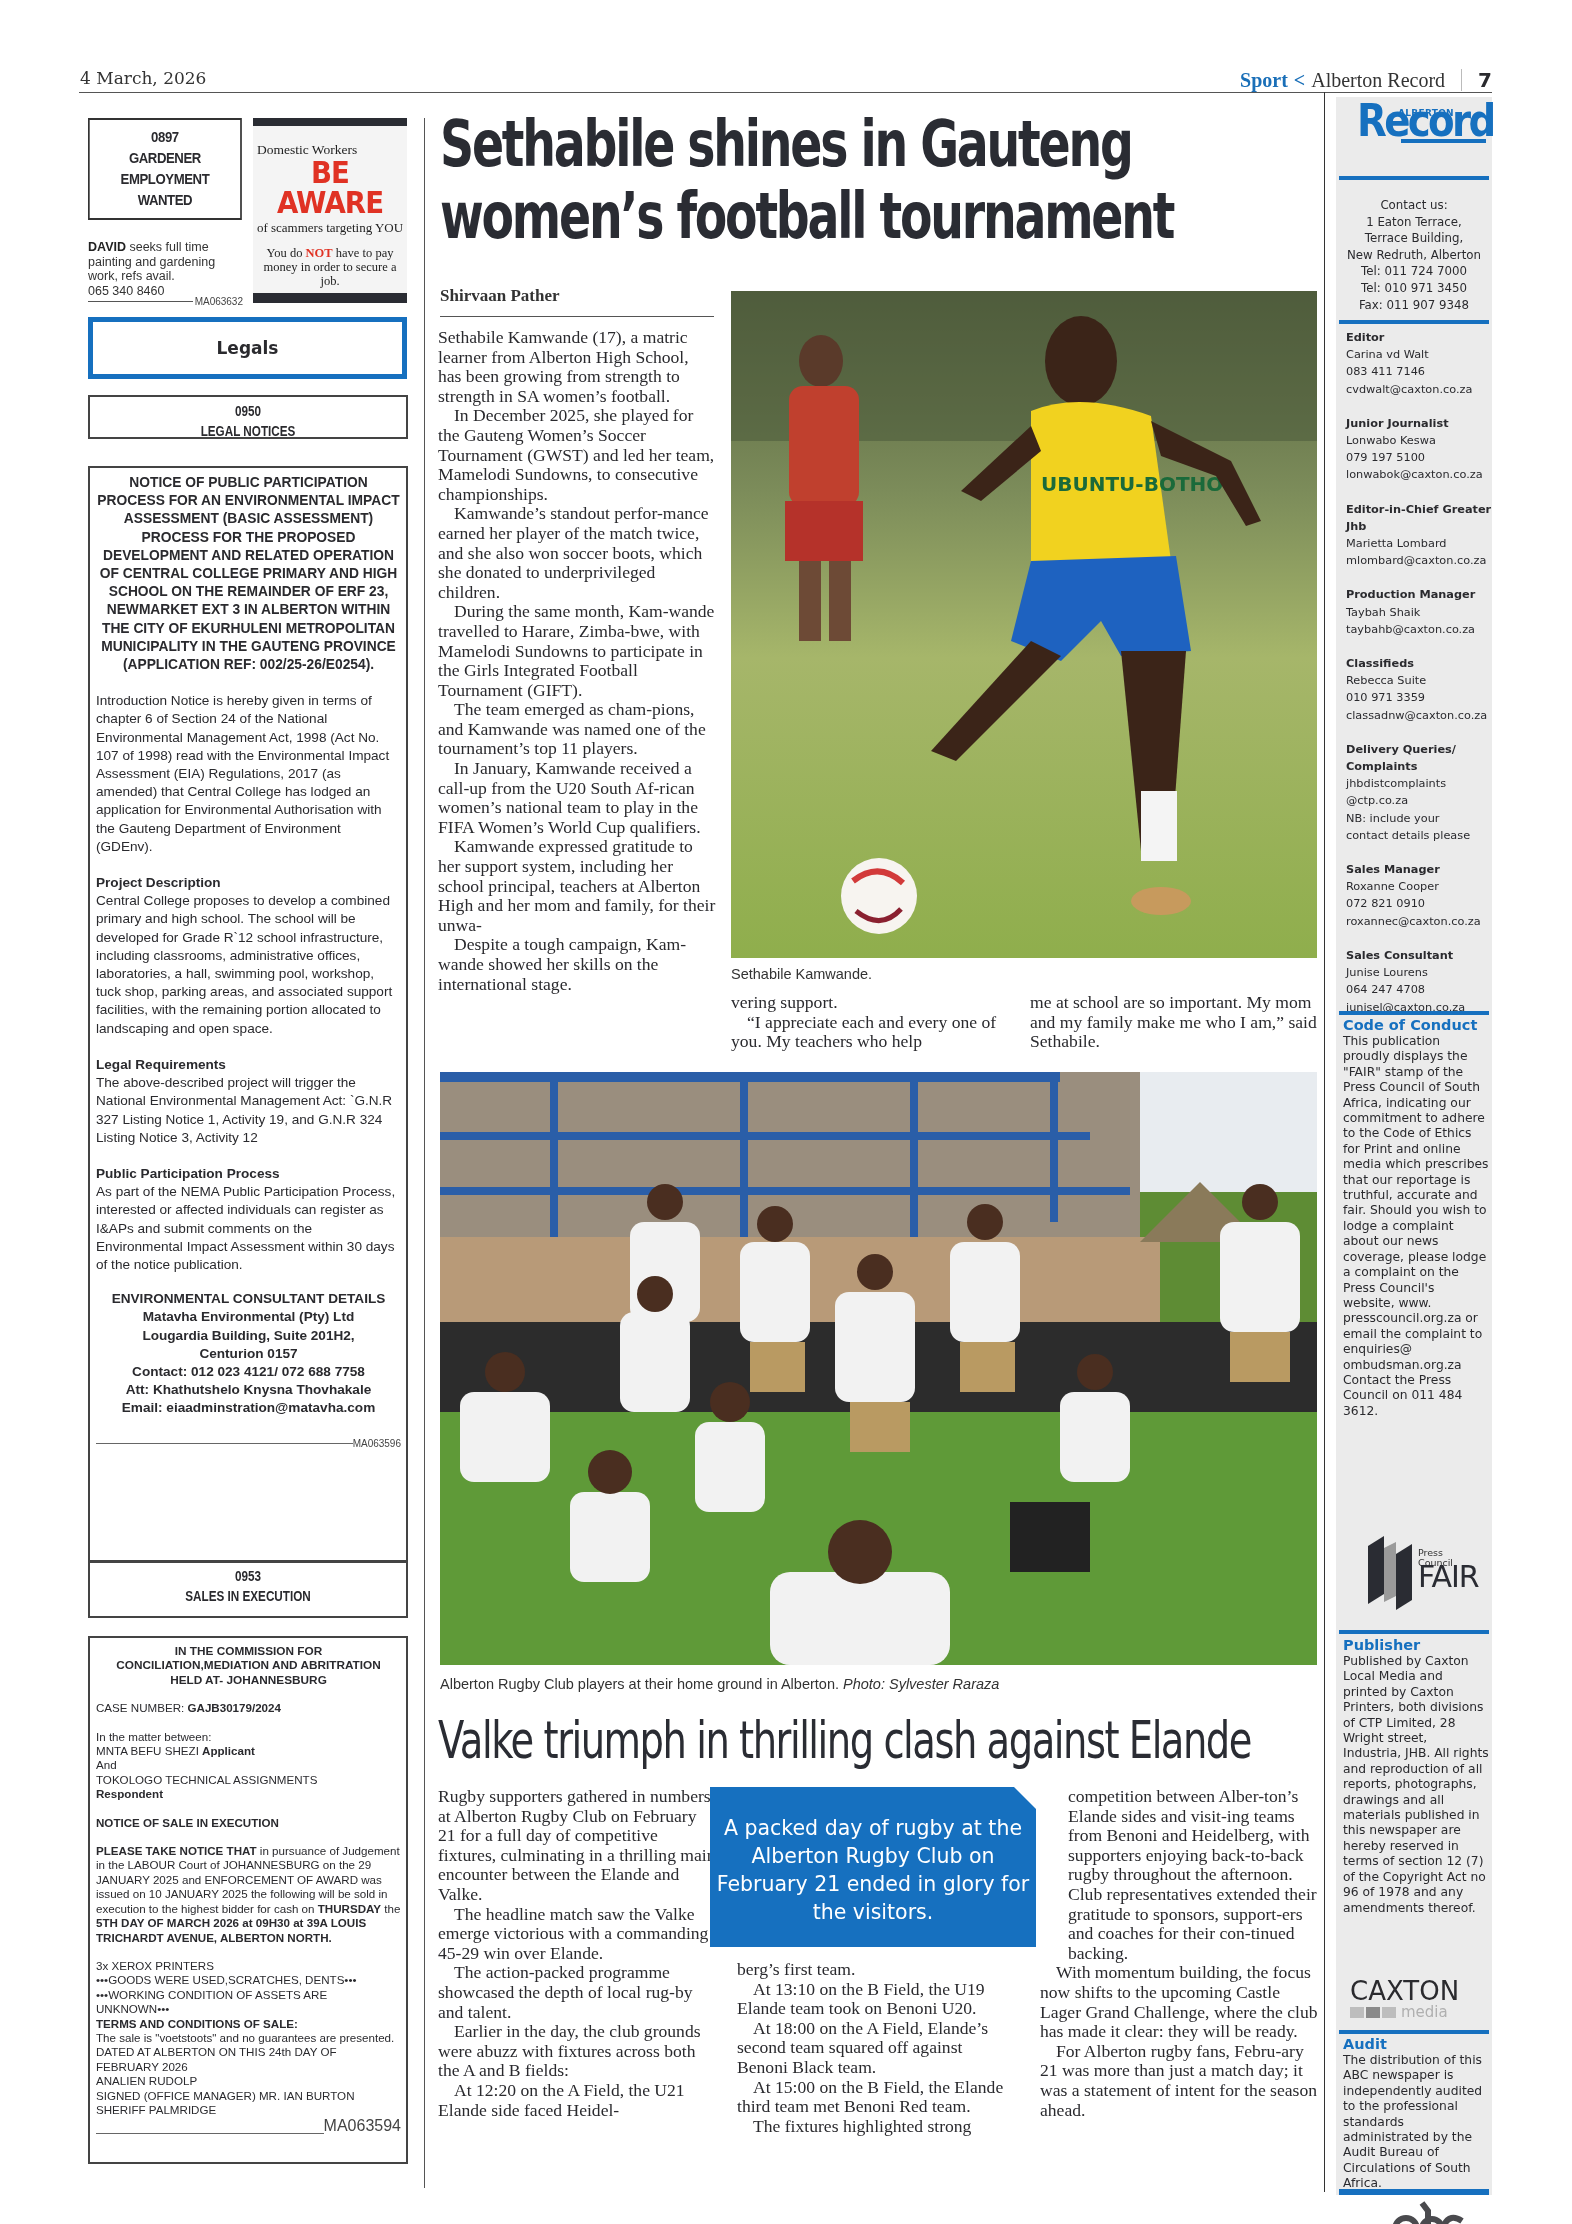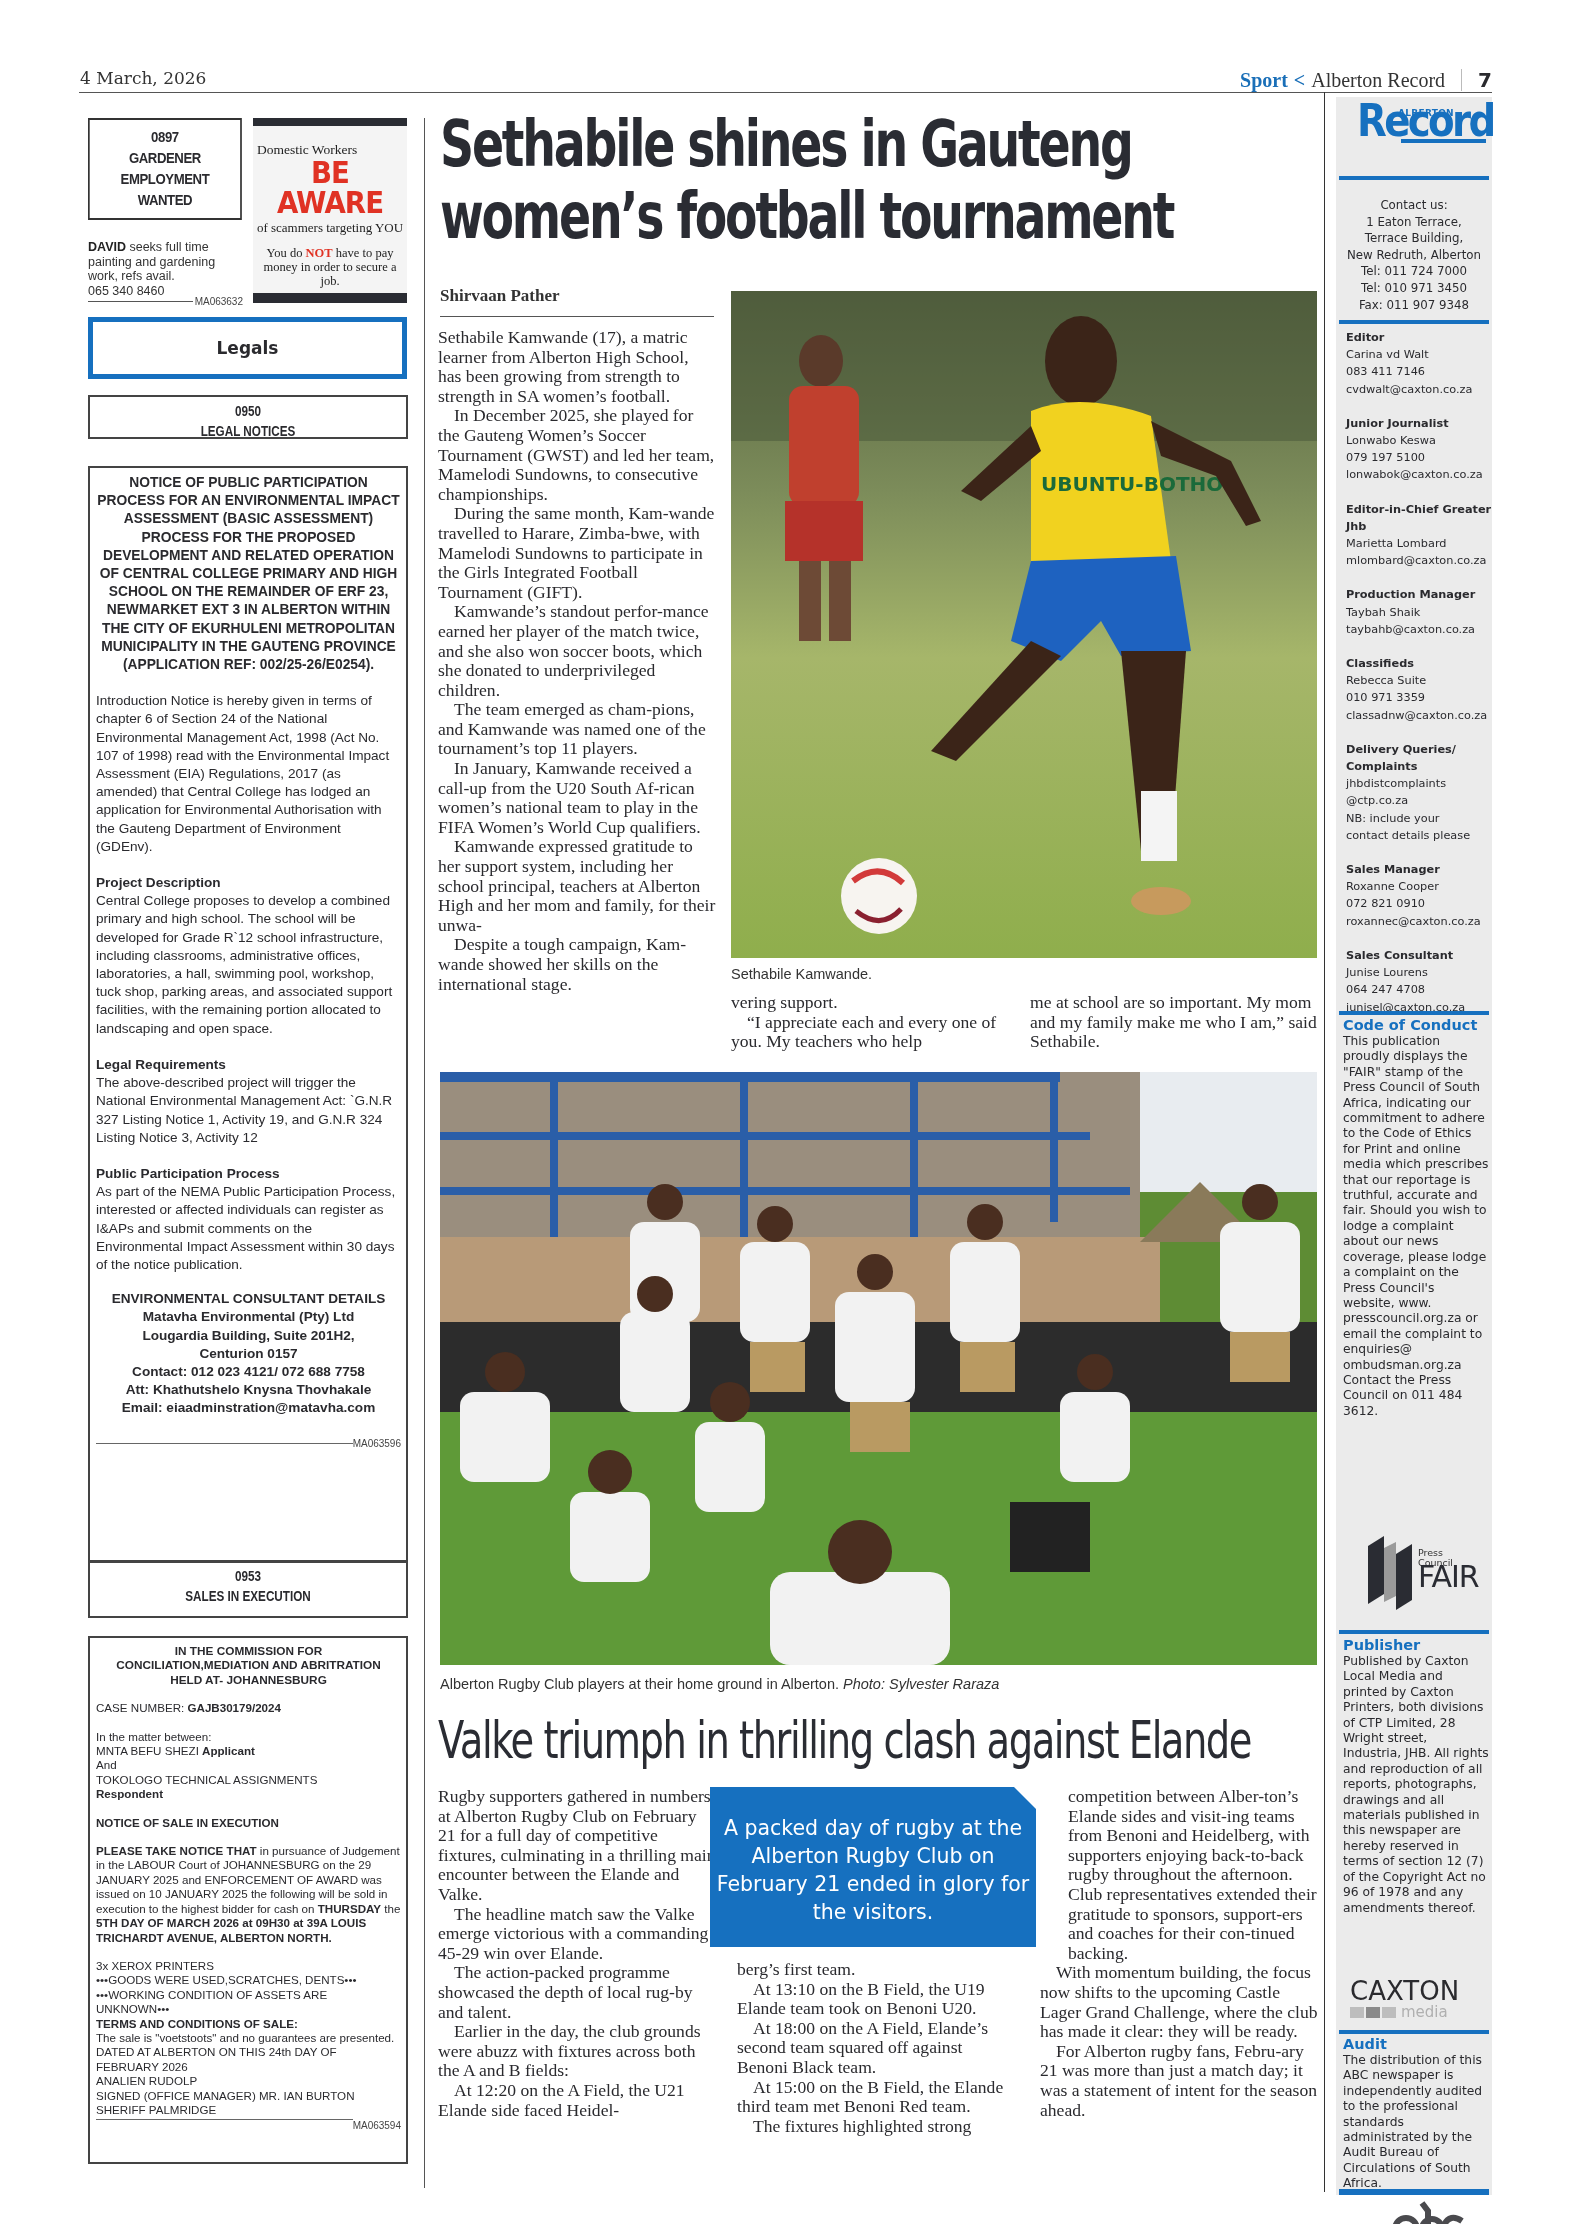--- a/index.html
+++ b/index.html
@@ -45,21 +45,21 @@
   .notice-box .title { text-align: center; font-weight: bold; font-size: 13.8px; line-height: 18.2px; }
   .notice-box .para { margin-top: 18px; }
   .notice-box .sub { font-weight: bold; }
   .notice-box .consult { text-align: center; font-weight: bold; margin-top: 16px; }
   .notice-box .ref { display: flex; align-items: center; font-size: 10px; color: #444; line-height: 12px; margin-top: 20px; }
   .notice-box .ref .line { flex: 1; height: 1px; background: #666; }
 
   .sales-box { left: 88px; top: 1636px; width: 320px; height: 528px; border: 2px solid #444; padding: 6px 5px 0 6px; font-family: "Liberation Sans", sans-serif; font-size: 11.6px; line-height: 14.4px; color: #2a2a2e; }
   .sales-box .title { text-align: center; font-weight: bold; font-size: 11.8px; }
   .sales-box .gap { height: 14px; }
-  .sales-box .ref { display: flex; align-items: flex-start; font-size: 10px; color: #444; margin-top: 2px; }
+  .sales-box .ref { display: flex; align-items: flex-end; font-size: 16px; color: #444; margin-top: 2px; }
   .sales-box .ref .line { flex: 1; height: 1px; background: #666; }
 
   .col-divider-left { left: 424px; top: 118px; width: 1px; height: 2070px; background: #555; }
 
   
   .headline-1 { left: 440px; top: 108px; width: 880px; font-family: "DejaVu Sans", sans-serif; font-weight: bold; font-size: 64px; line-height: 72px; color: #2a2c33; letter-spacing: -3px; transform: scaleX(0.74); transform-origin: left top; width: 1190px; }
   .byline { left: 440px; top: 286px; font-size: 17px; font-weight: bold; color: #333; font-family: "Liberation Serif", serif; }
   .byline-rule { left: 440px; top: 316px; width: 274px; height: 1px; background: #555; }
 
   .body-text { font-family: "Liberation Serif", serif; font-size: 17.6px; line-height: 19.6px; color: #2a2a2e; }
@@ -235,22 +235,22 @@
 <div class="abs headline-1">
   <div>Sethabile shines in Gauteng</div>
   <div>women’s football tournament</div>
 </div>
 <div class="abs byline">Shirvaan Pather</div>
 <div class="abs byline-rule"></div>
 
 <div class="abs body-text story1-col1">
   <p>Sethabile Kamwande (17), a matric learner from Alberton High School, has been growing from strength to strength in SA women’s football.</p>
   <p>In December 2025, she played for the Gauteng Women’s Soccer Tournament (GWST) and led her team, Mamelodi Sundowns, to consecutive championships.</p>
+  <p>Kamwande’s standout perfor-mance earned her player of the match twice, and she also won soccer boots, which she donated to underprivileged children.</p>
   <p>During the same month, Kam-wande travelled to Harare, Zimba-bwe, with Mamelodi Sundowns to participate in the Girls Integrated Football Tournament (GIFT).</p>
-  <p>Kamwande’s standout perfor-mance earned her player of the match twice, and she also won soccer boots, which she donated to underprivileged children.</p>
   <p>The team emerged as cham-pions, and Kamwande was named one of the tournament’s top 11 players.</p>
   <p>In January, Kamwande received a call-up from the U20 South Af-rican women’s national team to play in the FIFA Women’s World Cup qualifiers.</p>
   <p>Kamwande expressed gratitude to her support system, including her school principal, teachers at Alberton High and her mom and family, for their unwa-</p>
   <p>Despite a tough campaign, Kam-wande showed her skills on the international stage.</p>
 </div>
 
 <div class="abs photo-1" aria-label="Football player in yellow Ubuntu-Botho jersey dribbling a ball">
   <svg width="586" height="667" viewBox="0 0 586 667">
     <defs>
       <linearGradient id="bg1" x1="0" y1="0" x2="0" y2="1">

